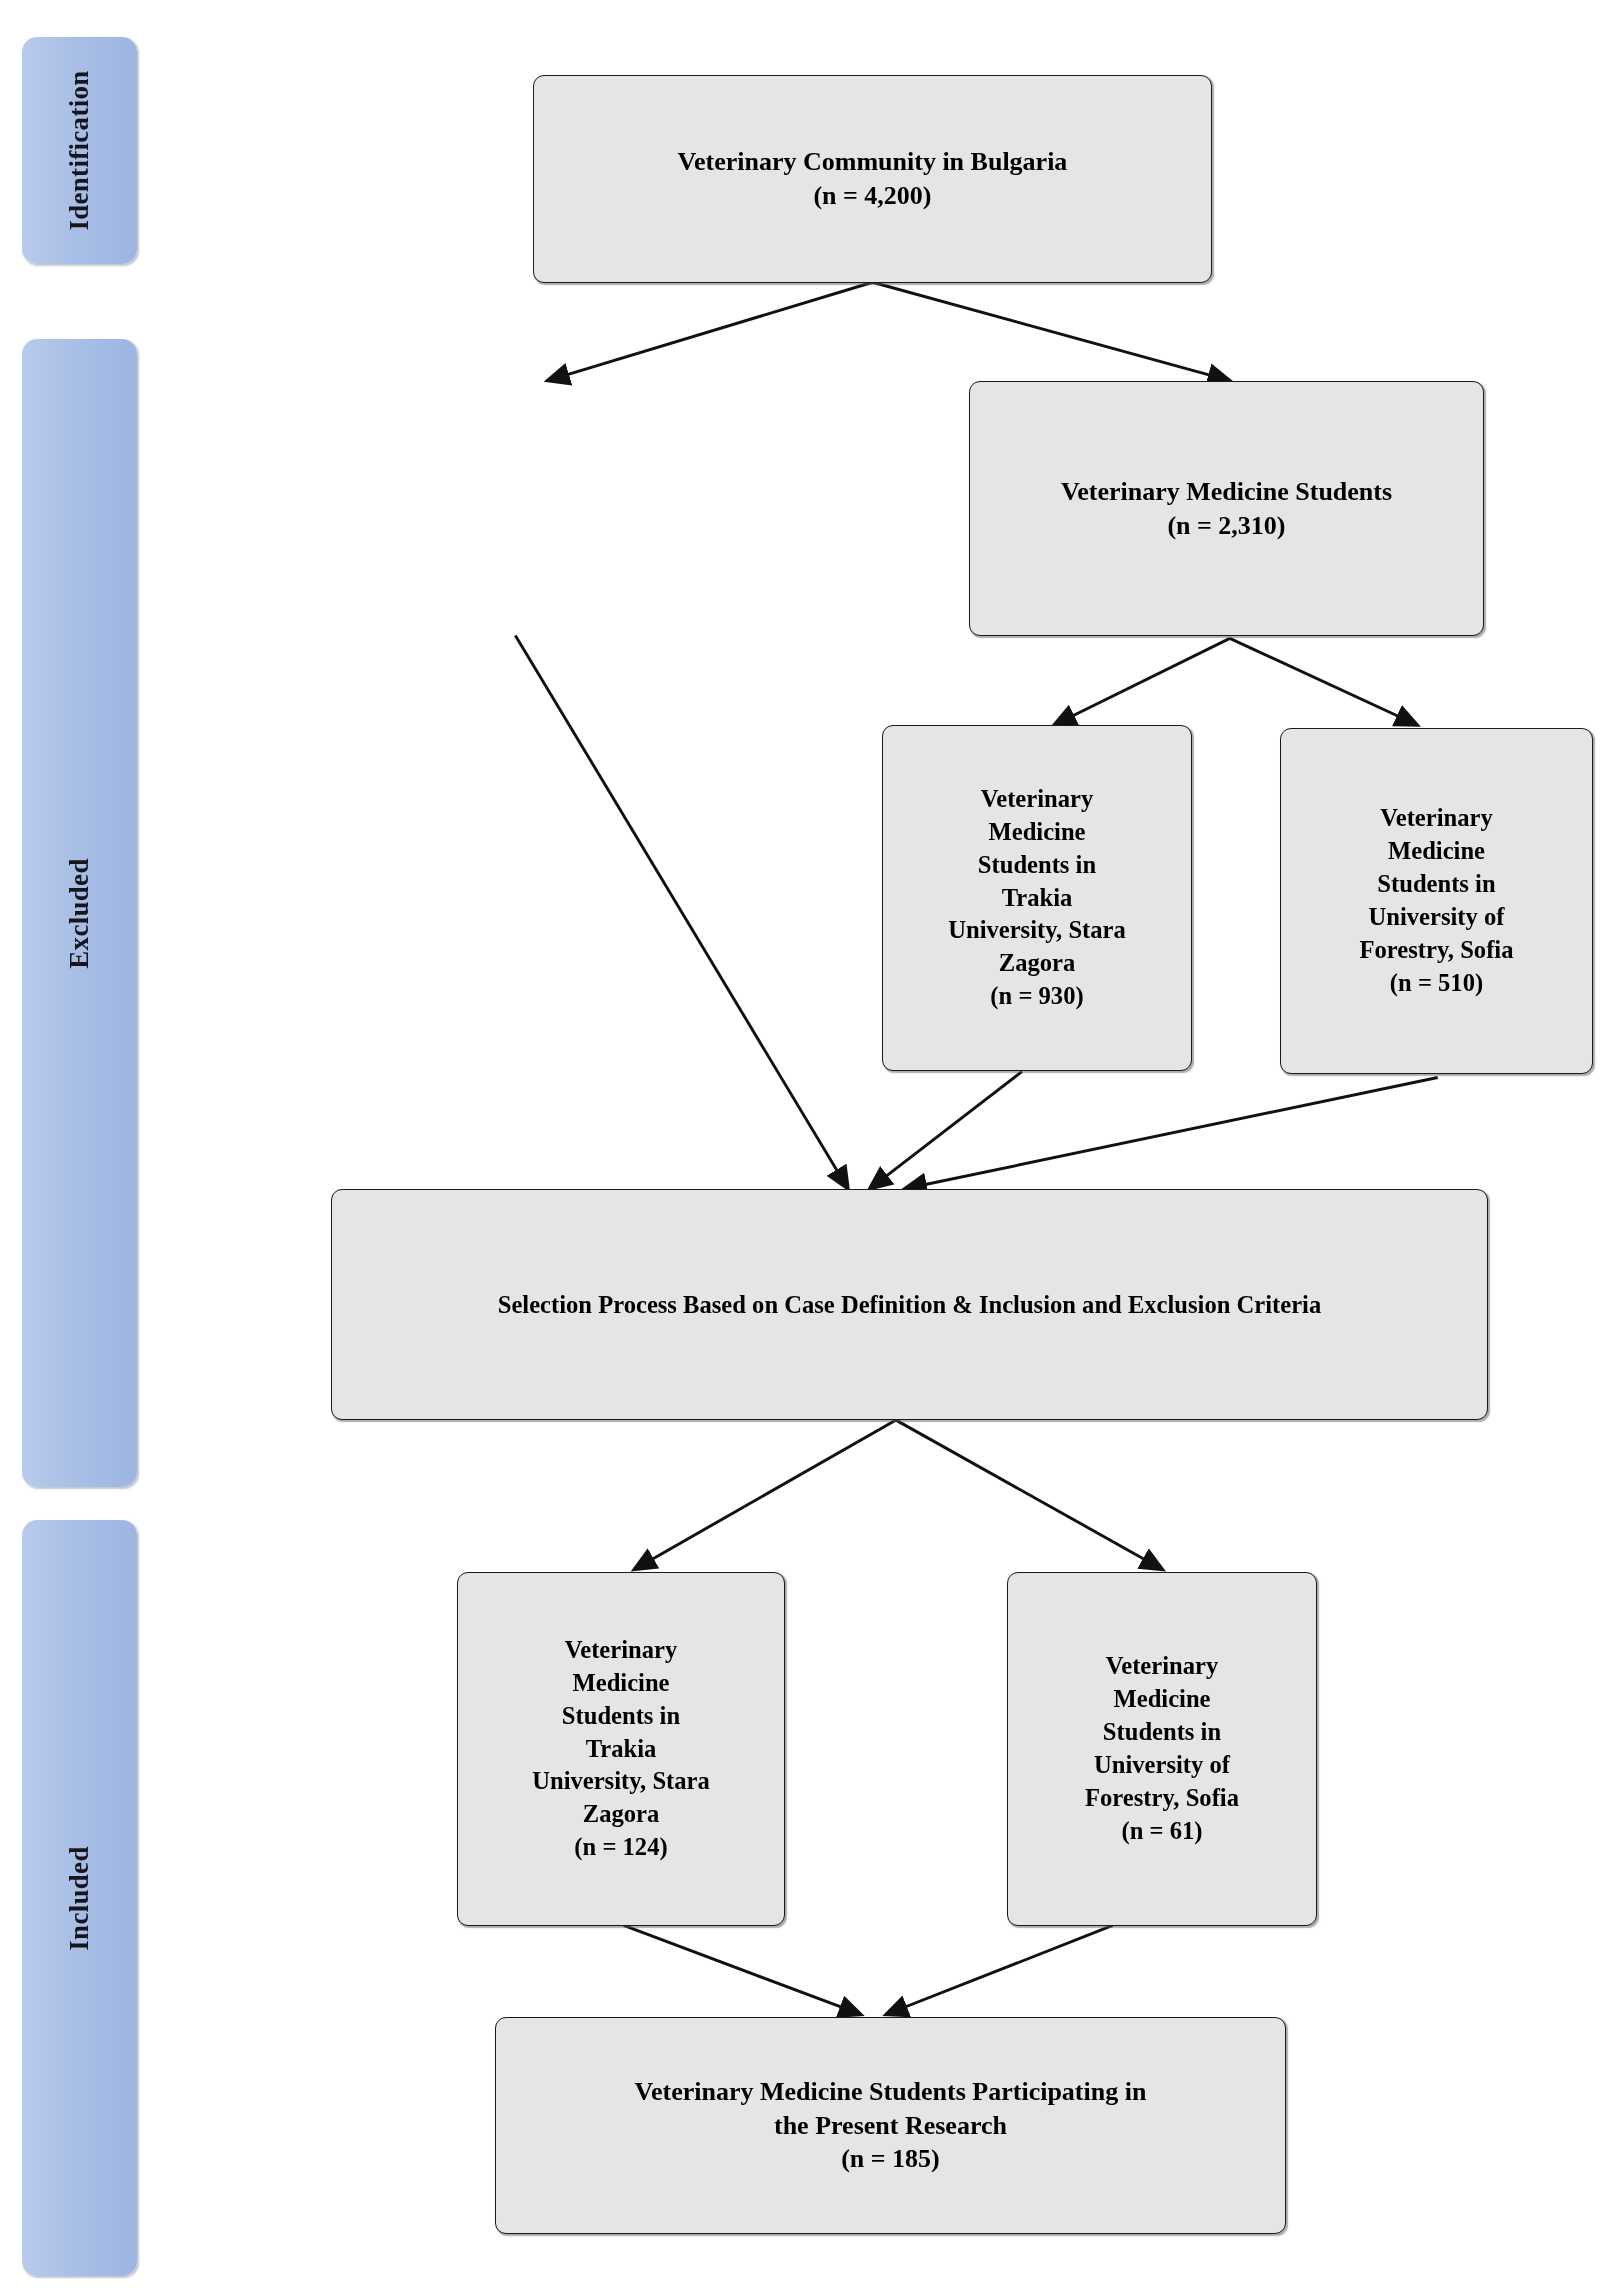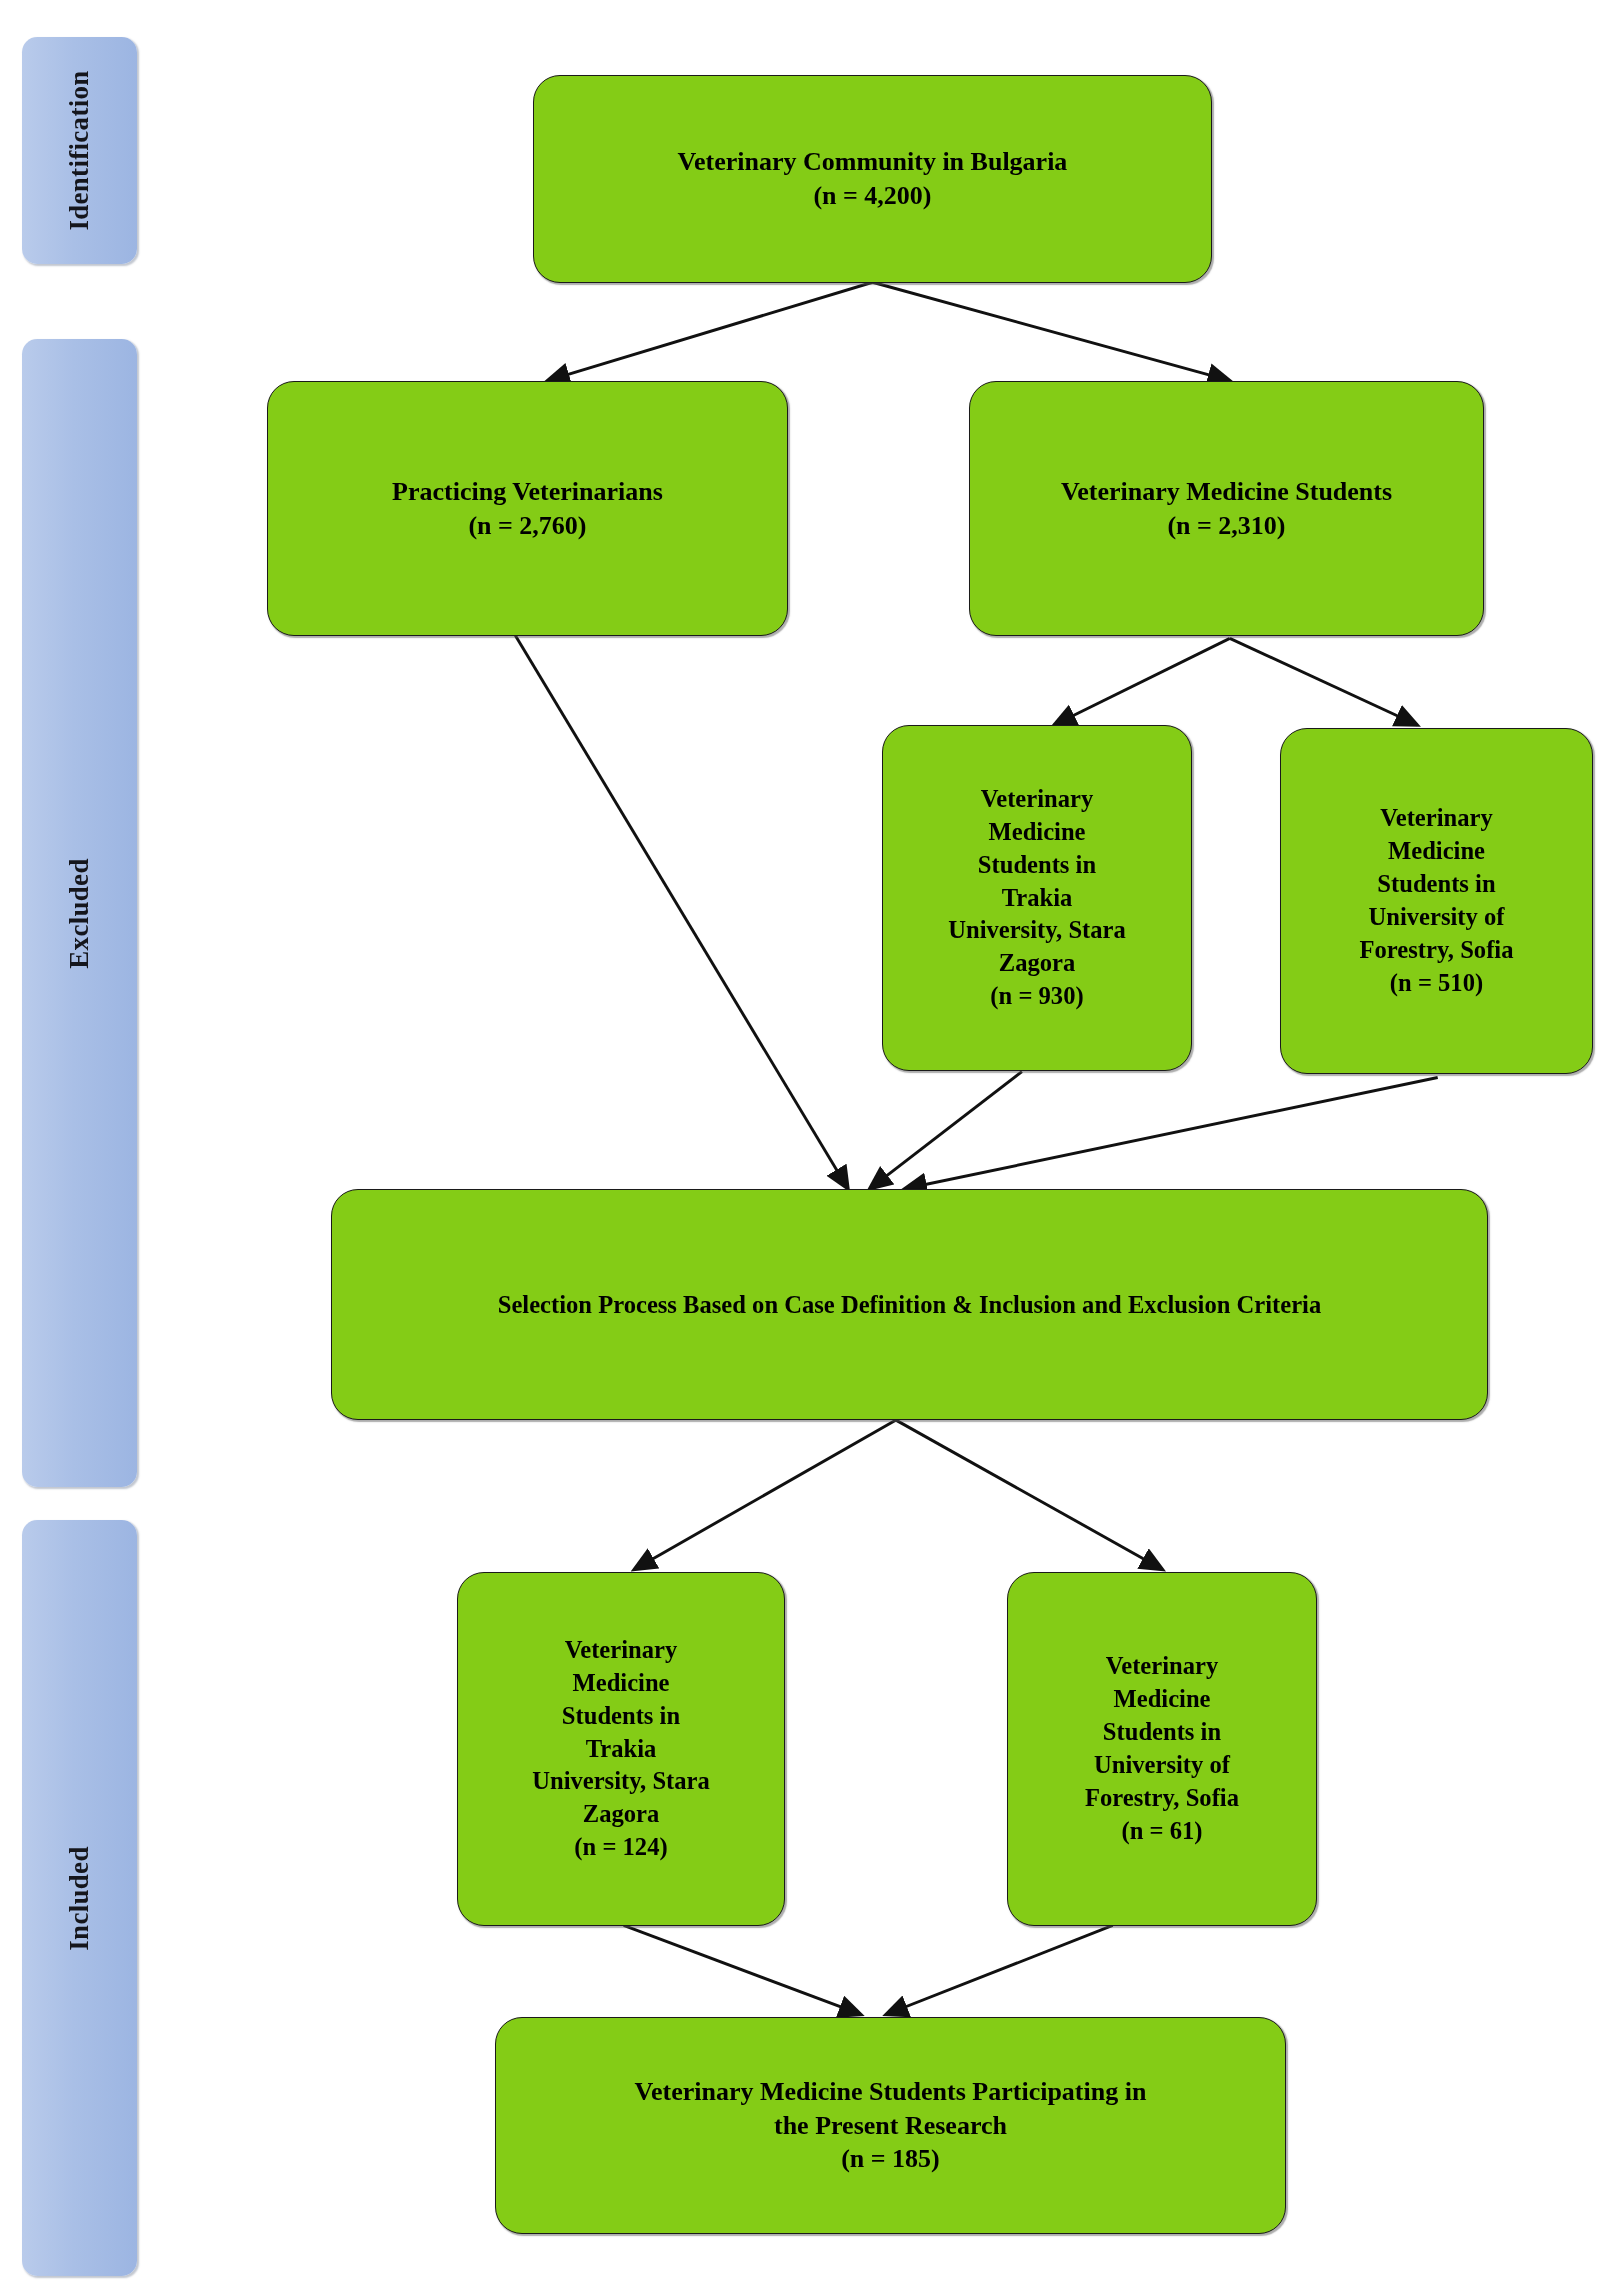--- a/index.html
+++ b/index.html
@@ -33,23 +33,23 @@
     white-space: nowrap;
     font-weight: bold;
     font-size: 27px;
     color: #15161c;
     letter-spacing: 0.3px;
   }
   
   .node {
     position: absolute;
     box-sizing: border-box;
-    background: #84cc16;
+    background: #e5e5e5;
     border: 1.8px solid #1a1a1a;
-    border-radius: 27px;
+    border-radius: 11px;
     box-shadow: 1.8px 1.8px 1.2px rgba(90,90,90,0.5);
     display: flex;
     align-items: center;
     justify-content: center;
     text-align: center;
     padding: 4.7px 8.2px;
   }
   .node .node-text {
     font-weight: bold;
     color: #000000;
@@ -115,24 +115,20 @@
 
   <div class="stage-bar" style="left:22px; top:1520px; width:115px; height:756px;">
     <span class="stage-label">Included</span>
   </div>
 
   <div class="node wide" style="left:533px; top:75px; width:679px; height:208px;">
     <span class="node-text">Veterinary Community in Bulgaria
 (n = 4,200)</span>
   </div>
 
-  <div class="node wide" style="left:267px; top:381px; width:521px; height:255px;">
-    <span class="node-text">Practicing Veterinarians
-(n = 2,760)</span>
-  </div>
 
   <div class="node wide" style="left:969px; top:381px; width:515px; height:255px;">
     <span class="node-text">Veterinary Medicine Students
 (n = 2,310)</span>
   </div>
 
   <div class="node narrow" style="left:882px; top:725px; width:310px; height:346px;">
     <span class="node-text">Veterinary
 Medicine
 Students in

